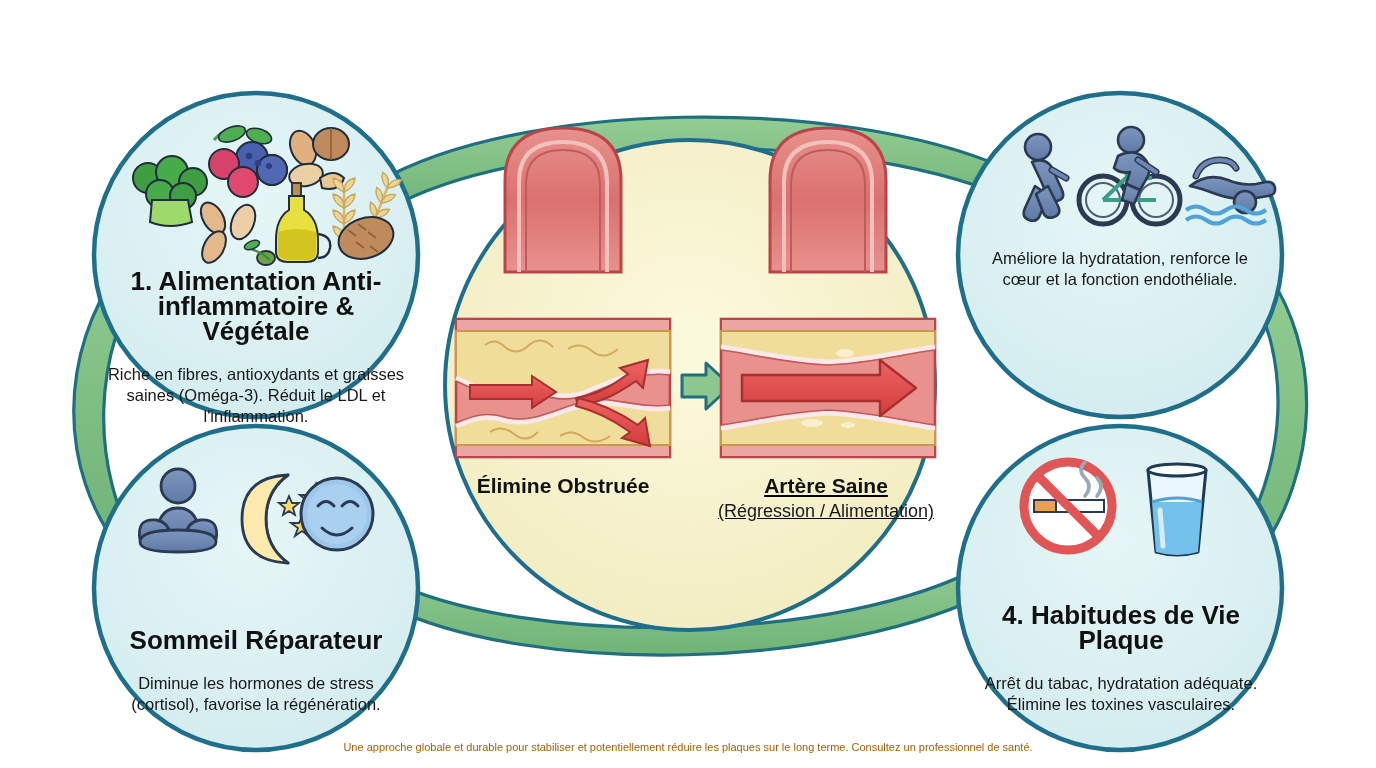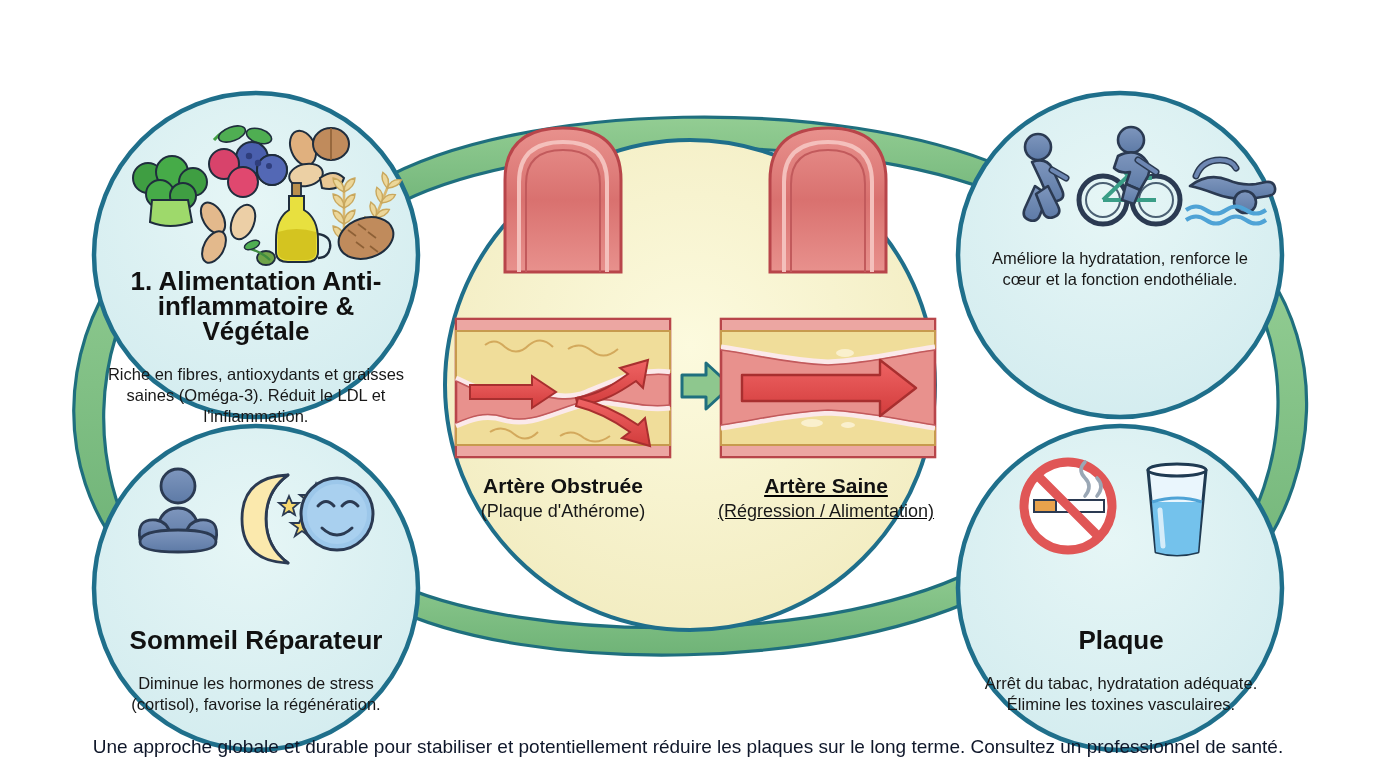--- a/index.html
+++ b/index.html
@@ -45,22 +45,22 @@
   }
   .footer-wrap {
     position: absolute;
     left: 0;
     bottom: 10px;
     width: 1376px;
     text-align: center;
     z-index: 30;
   }
   .footer-text {
-    font-size: 19px;
-    color: #0f172a;
+    font-size: 11px;
+    color: #a16207;
     line-height: 22px;
   }
   .node {
     position: absolute;
     z-index: 20;
     text-align: center;
   }
   .node-title {
     font-size: 26px;
     font-weight: bold;
@@ -371,29 +371,28 @@
   <div class="node" style="left:110px; top:562px; width:292px;">
     <div class="node-title">
       <br>
       <span>Sommeil Réparateur</span>
     </div>
     <div class="node-desc">Diminue les hormones de stress (cortisol), favorise la régénération.</div>
   </div>
 
   <div class="node" style="left:978px; top:562px; width:286px;">
     <div class="node-title">
-      <br>
+      <span>4. Habitudes de Vie</span><br>
       <span>Plaque</span>
     </div>
     <div class="node-desc">Arrêt du tabac, hydratation adéquate. Élimine les toxines vasculaires.</div>
   </div>
 
   <div class="artery-label" style="left:438px; top:472px; width:250px;">
-    <div class="lbl-main">Artère Obstruée</div>
-    <div class="lbl-sub">(Plaque d'Athérome)</div>
+    <div class="lbl-main">Élimine Obstruée</div>
   </div>
 
   <div class="artery-label" style="left:695px; top:472px; width:262px;text-decoration:underline;">
     <div class="lbl-main">Artère Saine</div>
     <div class="lbl-sub">(Régression / Alimentation)</div>
   </div>
 
   <div class="footer-wrap">
     <div class="footer-text">Une approche globale et durable pour stabiliser et potentiellement réduire les plaques sur le long terme. Consultez un professionnel de santé.</div>
   </div>

